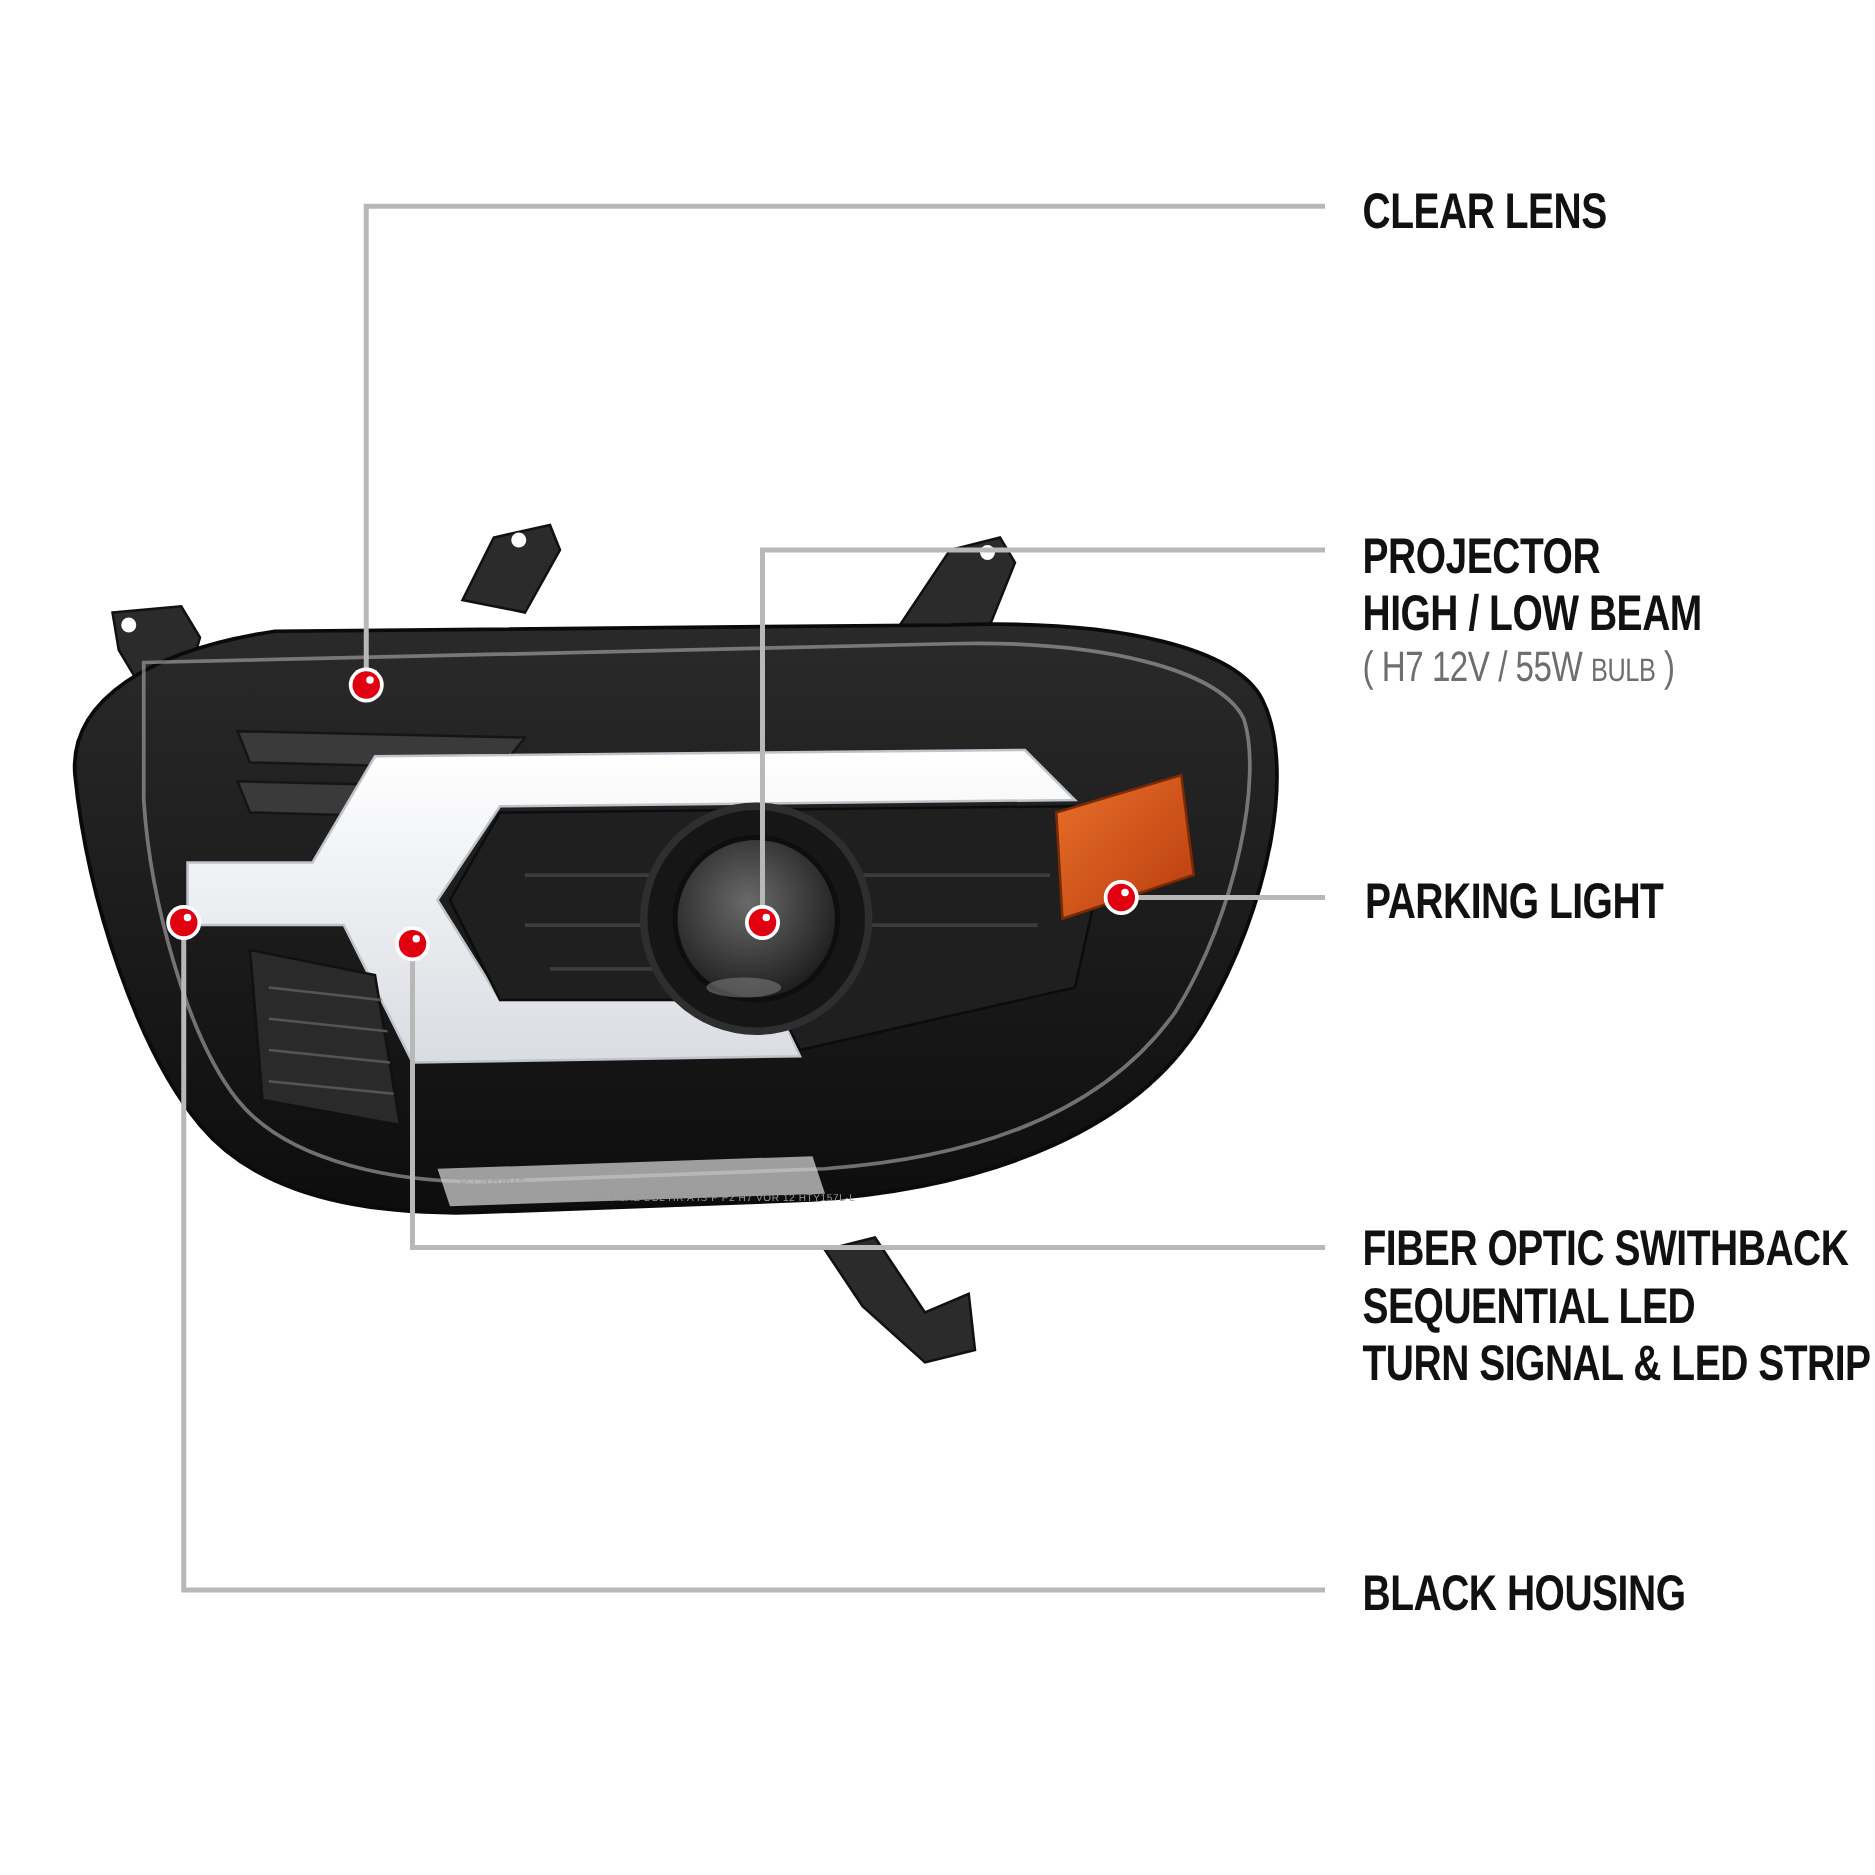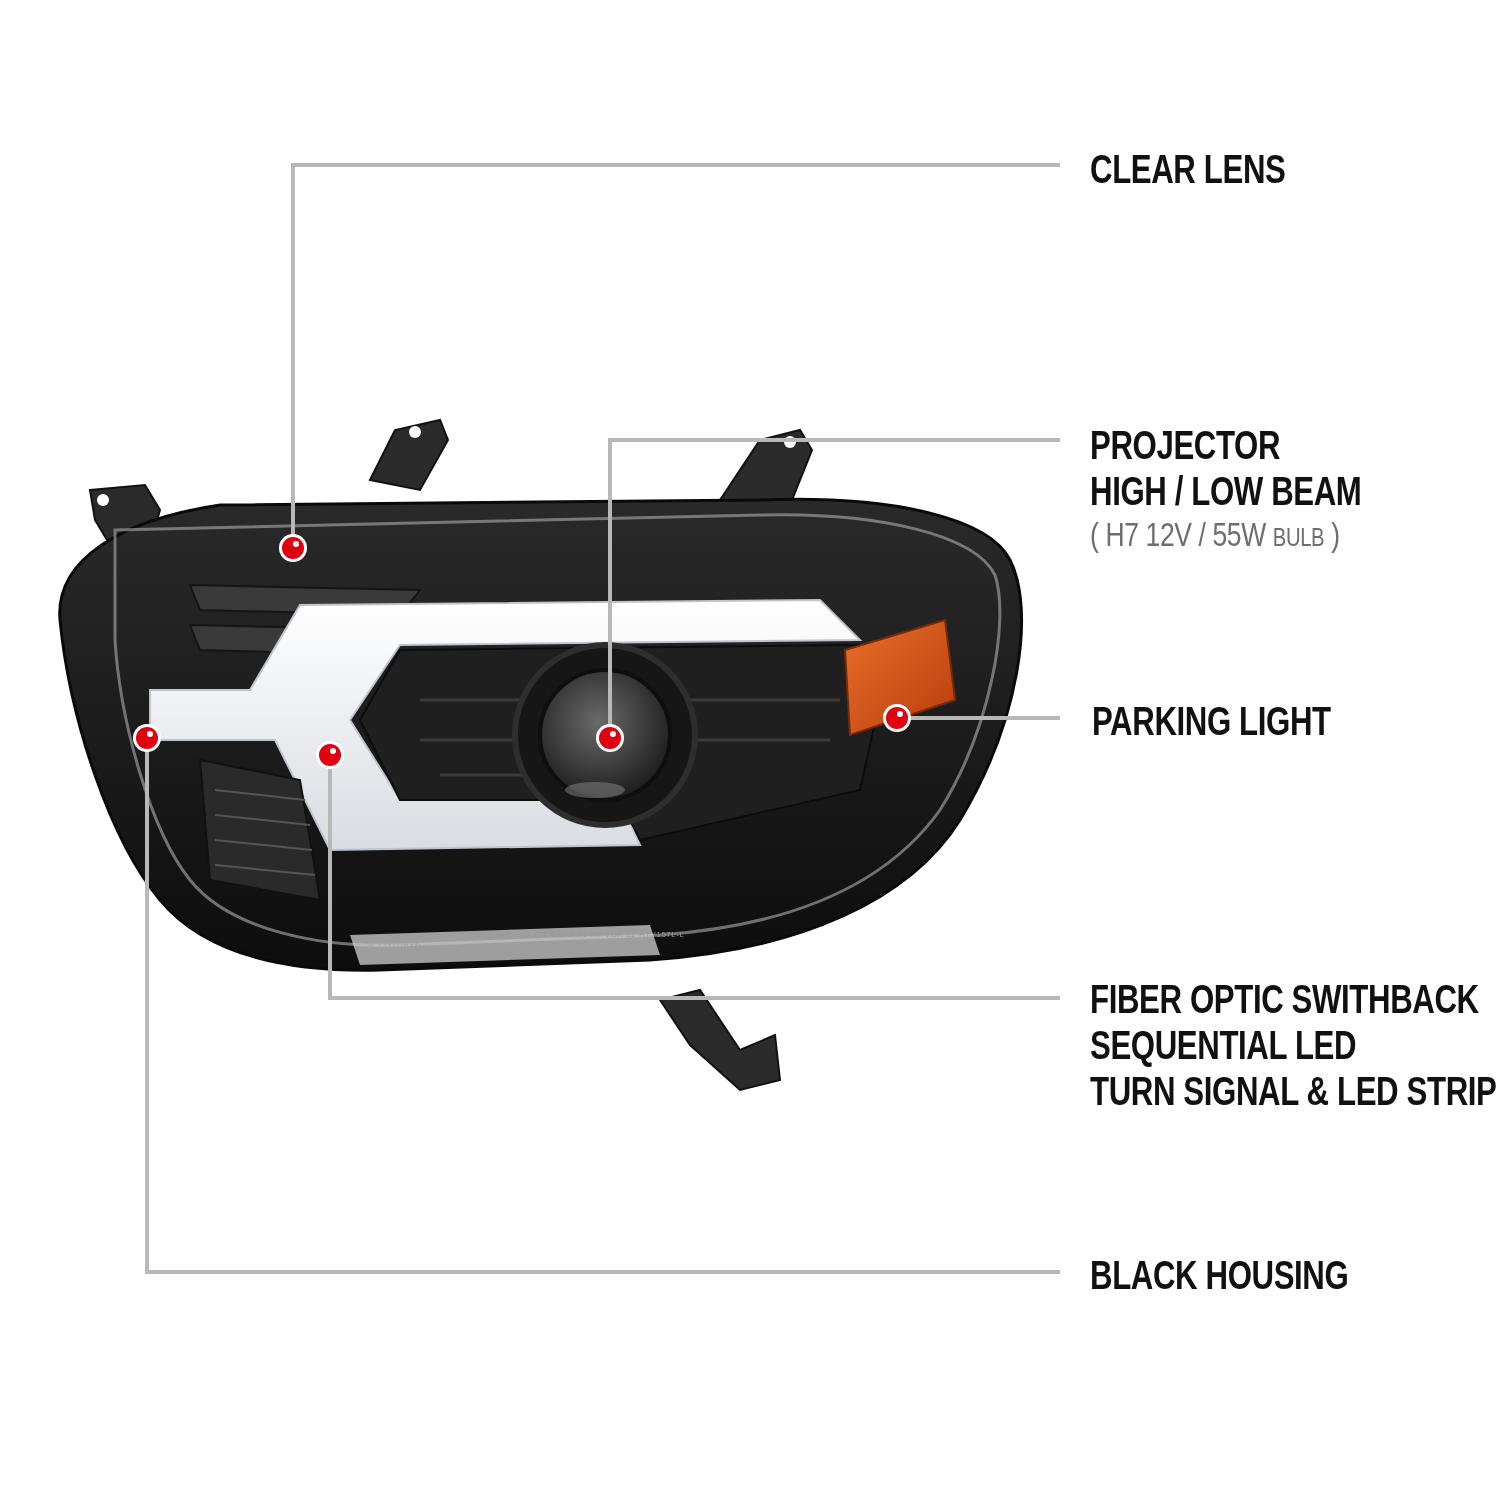--- a/index.html
+++ b/index.html
@@ -8,21 +8,21 @@
   .stage { position:absolute; left:0; top:0; width:1500px; height:1500px; }
   svg.art { position:absolute; left:0; top:0; }
   .label { position:absolute; color:#111111;
            font-family:"Liberation Sans", sans-serif; font-weight:bold;
            font-size:40px; line-height:46px; letter-spacing:-0.5px;
            transform:scaleX(0.78); transform-origin:left top; white-space:nowrap; }
   .label .sub { color:#6e6e6e; font-size:34px; line-height:40px; display:block; font-weight:normal; }
   .label .sub .small { font-size:26px; }
   .line { display:block; }
   .marking { position:absolute; font-family:"Liberation Sans", sans-serif; font-size:8px;
-             color:#9a9a9a; letter-spacing:0.5px; white-space:nowrap; }
+             color:#9a9a9a; letter-spacing:0.5px; white-space:nowrap;margin-top:24px; }
   .brand { position:absolute; font-family:"Liberation Sans", sans-serif; font-size:9px;
            color:#a0a0a0; letter-spacing:2px; white-space:nowrap; }
 </style>
 </head>
 <body>
 
 <div class="stage">
 
   <svg class="art" width="1500" height="1500" viewBox="0 0 1500 1500">
     <defs>

